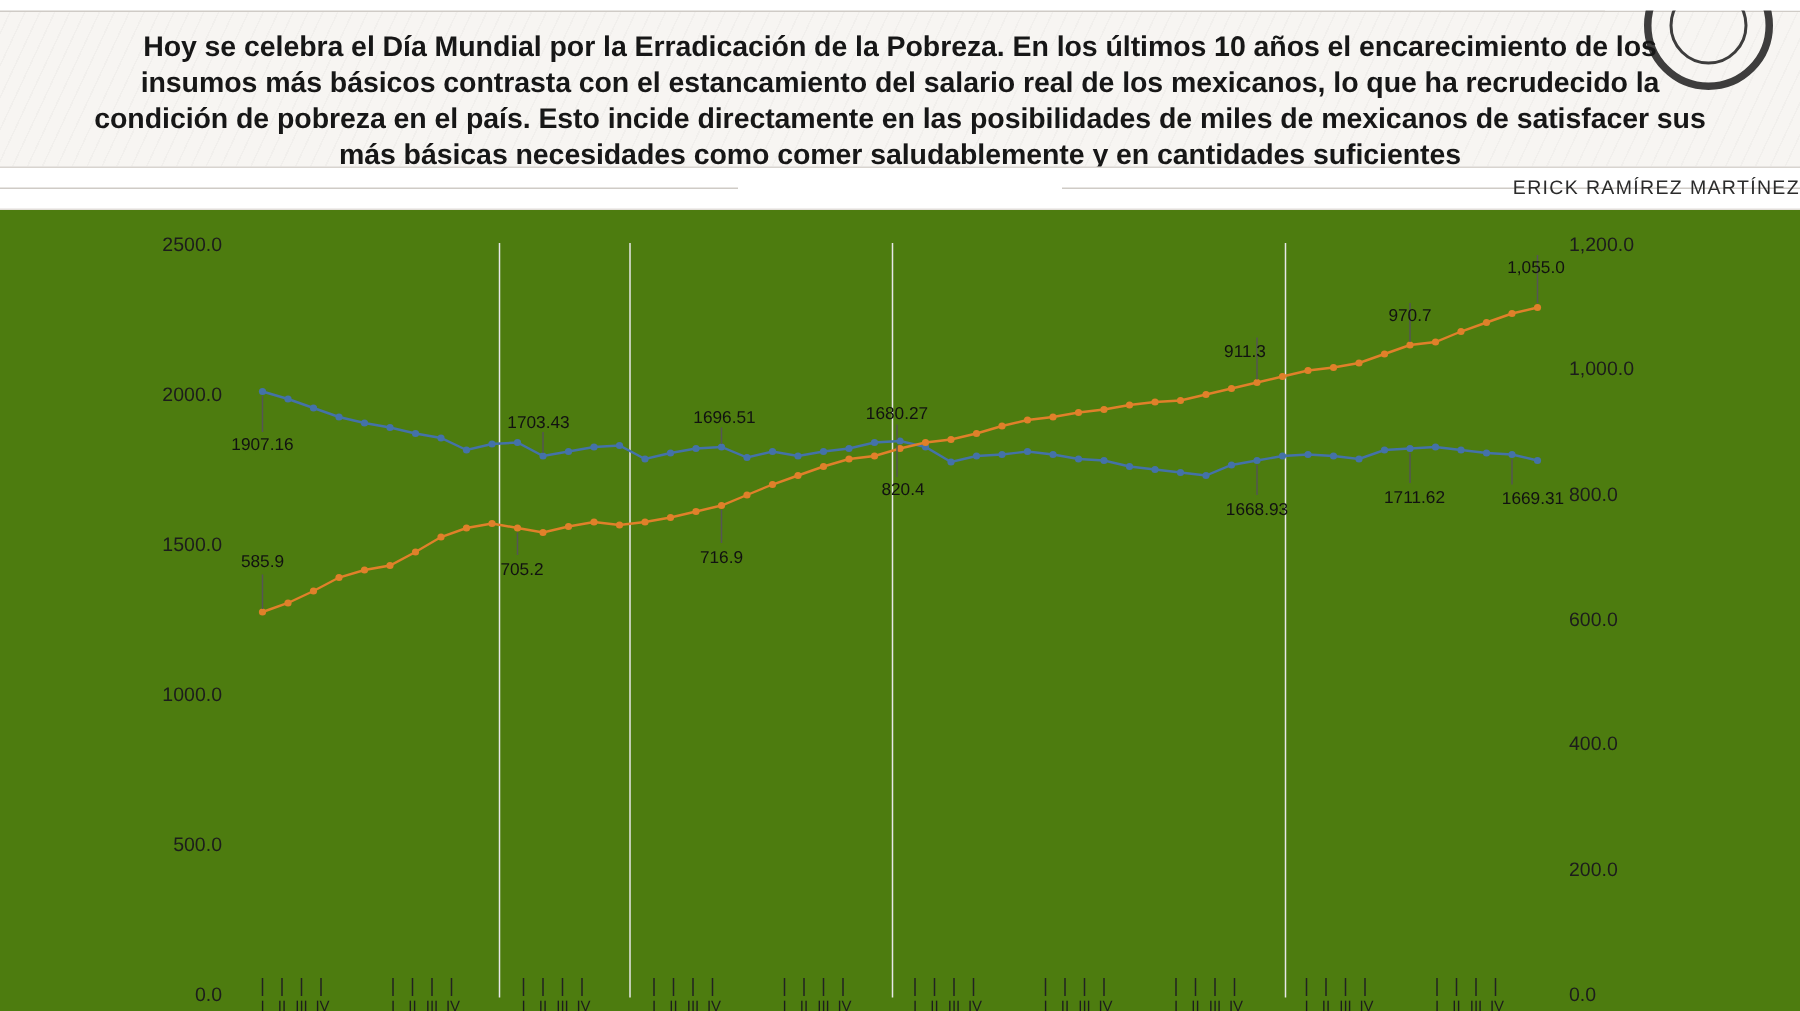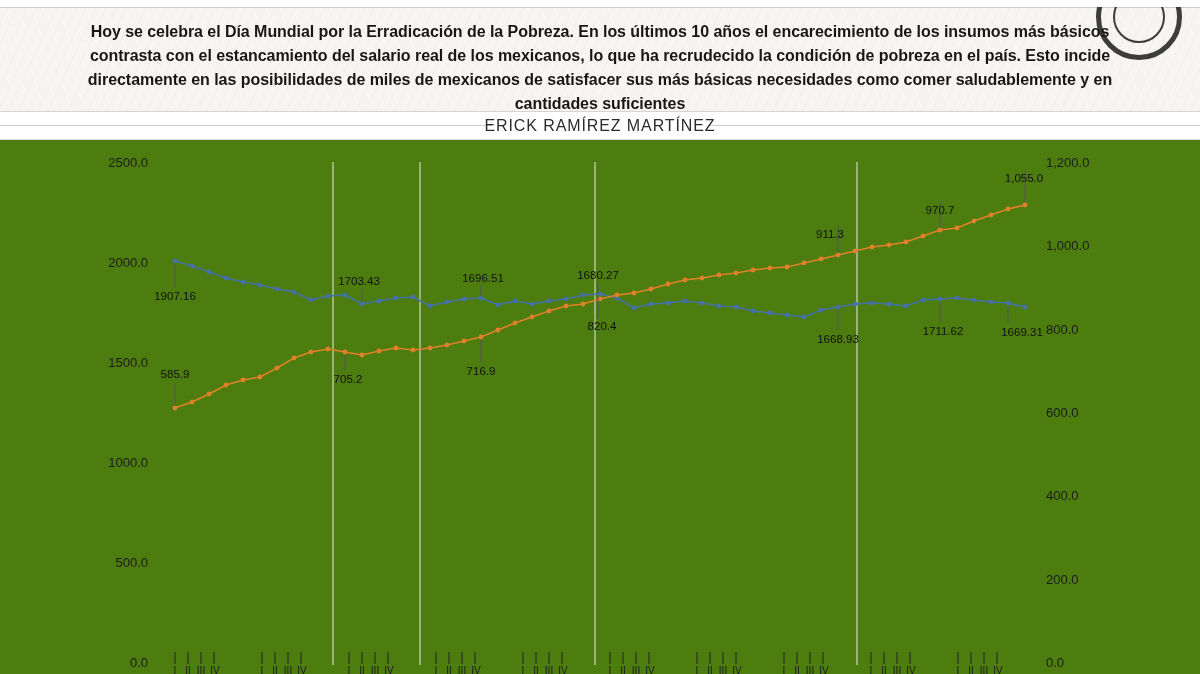--- a/index.html
+++ b/index.html
@@ -43,21 +43,21 @@
     top: 0; left: 0; right: 0;
     height: 7px;
     background: #ffffff;
     border-bottom: 1px solid #cfcbc6;
   }
   .headline {
     position: relative;
     margin: 0;
     padding: 20px 55px 0 55px;
     text-align: center;
-    font-size: 16px;
+    font-size: 19px;
     line-height: 24px;
     font-weight: 600;
     color: #171717;
     letter-spacing: -0.05px;
   }
 
   
   .byline-strip {
     position: relative;
     width: 1200px;
@@ -71,22 +71,22 @@
     top: 13px;
     height: 1px;
     background: #cfcbc6;
   }
   .byline-rule.left  { left: 0;   width: 492px; }
   .byline-rule.right { right: 0;  width: 492px; }
   .byline {
     position: absolute;
     left: 0; right: 0;
     top: 5px;
-    text-align: center;
-    font-size: 16px;
+    text-align: right;
+    font-size: 13px;
     letter-spacing: 0.9px;
     color: #2b2b2b;
     font-weight: 400;
   }
 
   
   .corner-logo {
     position: absolute;
     top: -26px;
     right: 18px;

